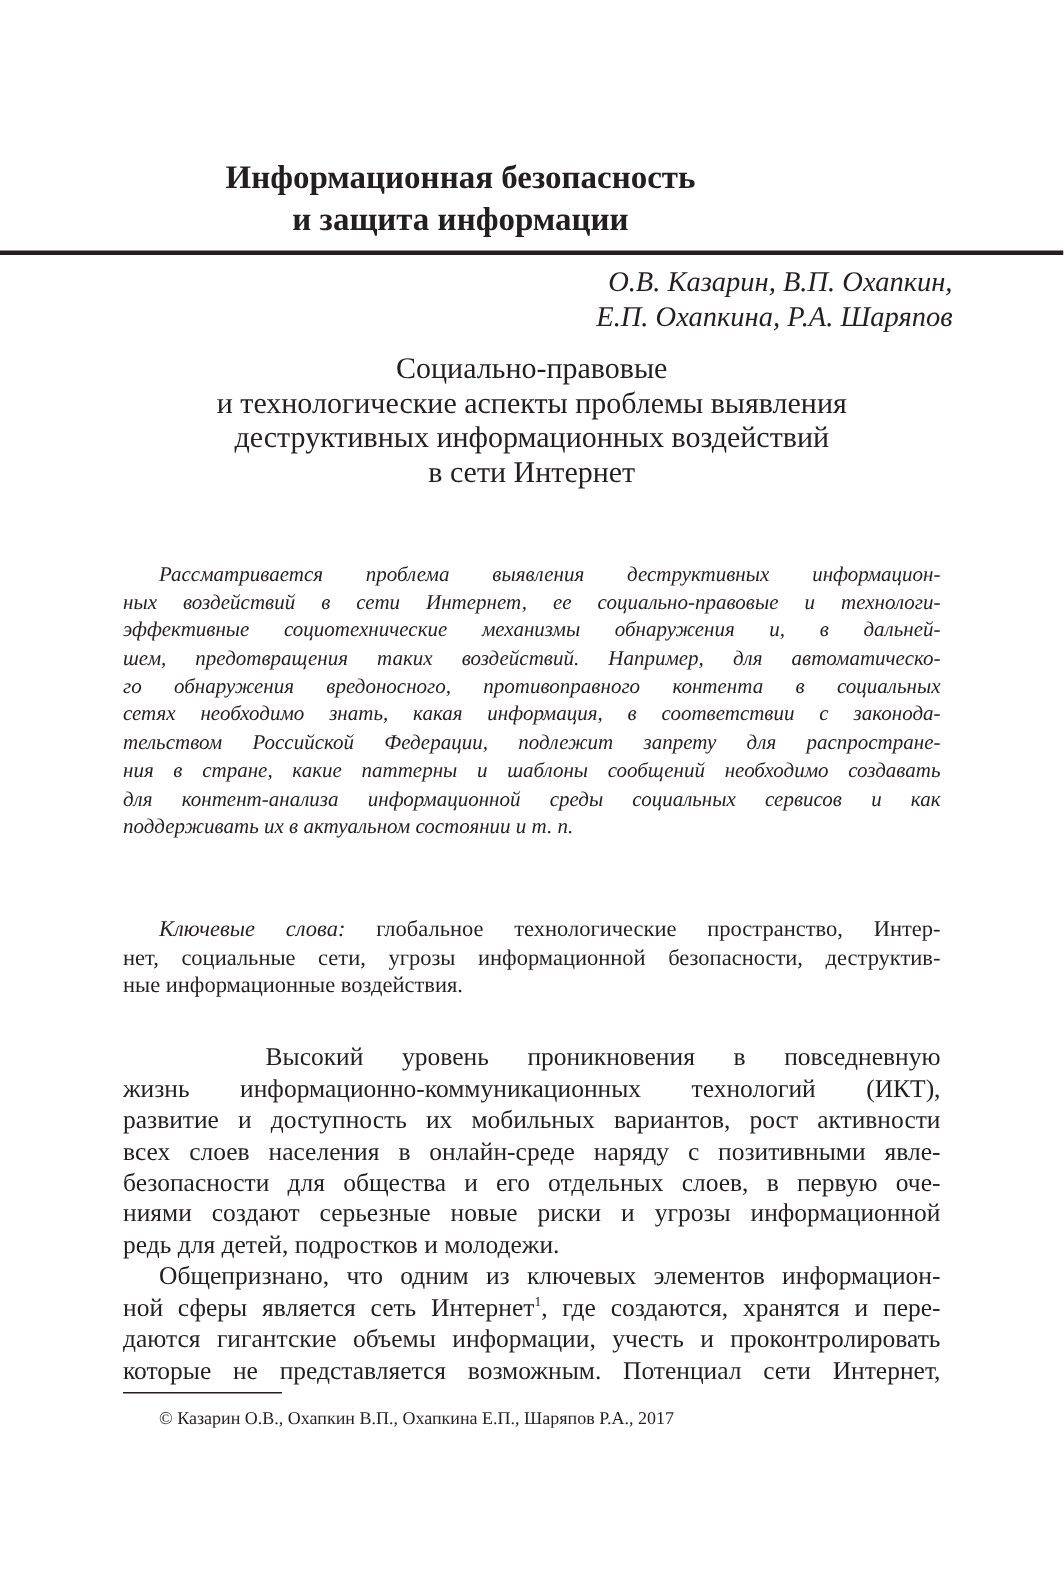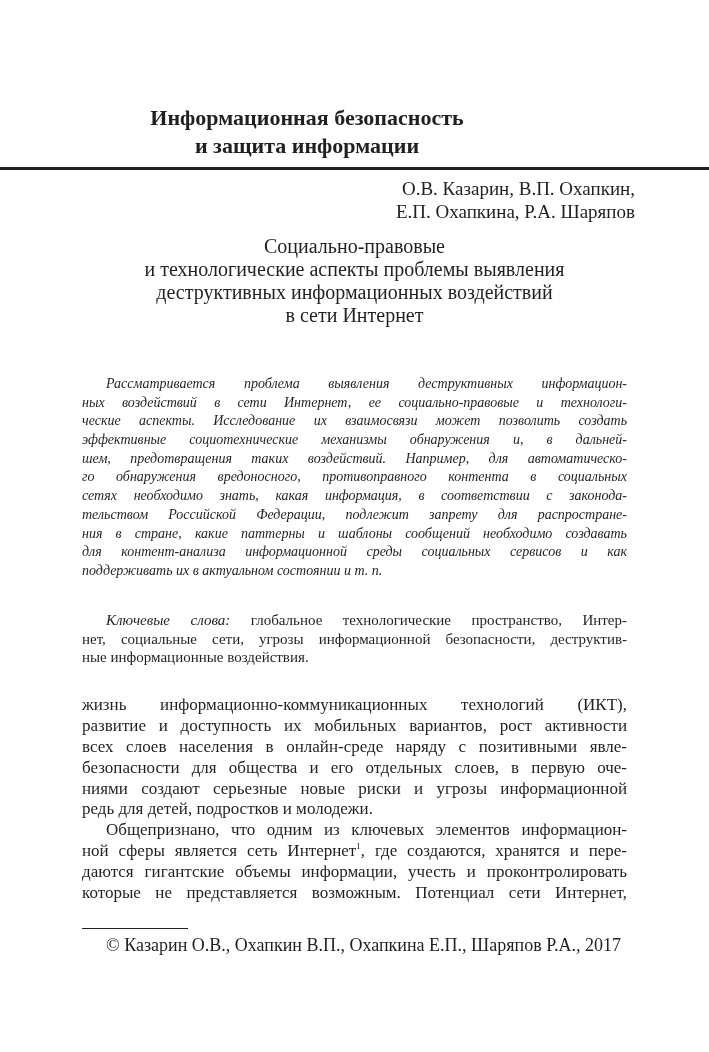--- a/index.html
+++ b/index.html
@@ -35,21 +35,21 @@
       background: #231f20;
     }
     .authors {
       position: absolute;
       right: 74px;
       top: 177px;
       text-align: right;
       font-size: 19px;
       line-height: 23px;
     }
-    .authors div { white-space: nowrap; }
+    .authors div { white-space: nowrap; font-style: italic; }
     .article-title {
       position: absolute;
       left: 0;
       width: 709px;
       top: 235px;
       text-align: center;
       font-size: 20px;
       line-height: 23px;
     }
     .article-title div { white-space: nowrap; }
@@ -79,21 +79,21 @@
       left: 82px;
       top: 928px;
       width: 106px;
       height: 1px;
       background: #231f20;
     }
     .copyright {
       position: absolute;
       left: 106px;
       top: 936px;
-      font-size: 18px;
+      font-size: 12px;
       line-height: 18px;
       white-space: nowrap;
     }
     sup { font-size: 9px; line-height: 0; }
   </style>
 </head>
 <body>
 
 <div class="section-title">
   <div>Информационная безопасность</div>
@@ -110,38 +110,38 @@
 <div class="article-title">
   <div>Социально-правовые</div>
   <div>и технологические аспекты проблемы выявления</div>
   <div>деструктивных информационных воздействий</div>
   <div>в сети Интернет</div>
 </div>
 
 <div class="block abstract">
   <div class="line indent">Рассматривается проблема выявления деструктивных информацион-</div>
   <div class="line">ных воздействий в сети Интернет, ее социально-правовые и технологи-</div>
-  <div class="line">ческие аспекты. Исследование их взаимосвязи может позволить создать</div>
   <div class="line">эффективные социотехнические механизмы обнаружения и, в дальней-</div>
   <div class="line">шем, предотвращения таких воздействий. Например, для автоматическо-</div>
   <div class="line">го обнаружения вредоносного, противоправного контента в социальных</div>
   <div class="line">сетях необходимо знать, какая информация, в соответствии с законода-</div>
   <div class="line">тельством Российской Федерации, подлежит запрету для распростране-</div>
   <div class="line">ния в стране, какие паттерны и шаблоны сообщений необходимо создавать</div>
   <div class="line">для контент-анализа информационной среды социальных сервисов и как</div>
   <div class="line last">поддерживать их в актуальном состоянии и т. п.</div>
 </div>
 
 <div class="block keywords">
   <div class="line indent"><span class="kw-label">Ключевые слова:</span><span> глобальное технологические пространство, Интер-</span></div>
   <div class="line">нет, социальные сети, угрозы информационной безопасности, деструктив-</div>
   <div class="line last">ные информационные воздействия.</div>
 </div>
 
 <div class="block body-text">
+  <div class="line big-indent">Высокий уровень проникновения в повседневную</div>
   <div class="line">жизнь информационно-коммуникационных технологий (ИКТ),</div>
   <div class="line">развитие и доступность их мобильных вариантов, рост активности</div>
   <div class="line">всех слоев населения в онлайн-среде наряду с позитивными явле-</div>
   <div class="line">безопасности для общества и его отдельных слоев, в первую оче-</div>
   <div class="line">ниями создают серьезные новые риски и угрозы информационной</div>
   <div class="line last">редь для детей, подростков и молодежи.</div>
   <div class="line indent">Общепризнано, что одним из ключевых элементов информацион-</div>
   <div class="line"><span>ной сферы является сеть Интернет</span><sup>1</sup><span>, где создаются, хранятся и пере-</span></div>
   <div class="line">даются гигантские объемы информации, учесть и проконтролировать</div>
   <div class="line">которые не представляется возможным. Потенциал сети Интернет,</div>

